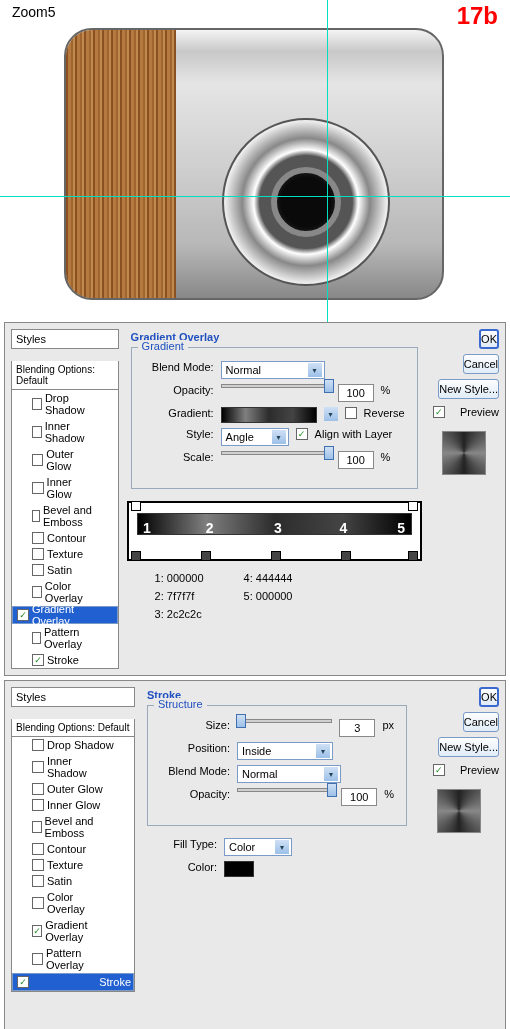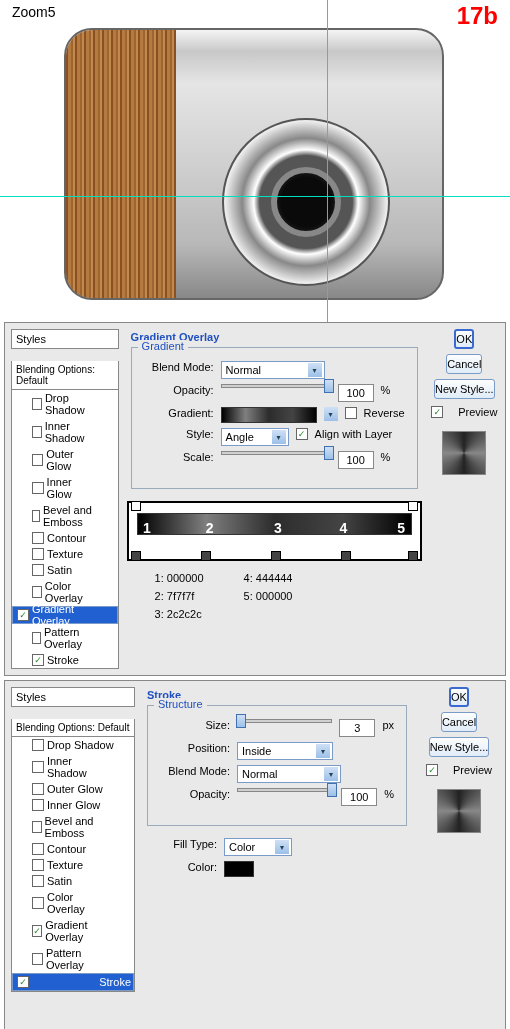--- a/index.html
+++ b/index.html
@@ -44,21 +44,21 @@
 .grad-prev{width:96px;height:16px;border:1px solid #333;background:linear-gradient(90deg,#000 0%,#7f7f7f 25%,#2c2c2c 50%,#444 75%,#000 100%)}
 .angle-ctl{width:28px;height:28px;border:1px solid #888;border-radius:50%;background:#fff;position:relative}
 .angle-ctl::after{content:"";position:absolute;left:50%;top:2px;width:1px;height:12px;background:#000}
 .grad-editor{margin:12px -4px 8px;border:2px solid #000;padding:10px 8px 12px;background:#fff;height:60px;position:relative}
 .grad-bar{height:22px;background:linear-gradient(90deg,#000 0%,#7f7f7f 25%,#2c2c2c 50%,#444 75%,#000 100%);border:1px solid #333;position:relative}
 .ge-num{position:absolute;bottom:-2px;color:#fff;font-size:14px;font-weight:bold}
 .stop-top,.stop-bot{position:absolute;width:10px;height:10px;border:1px solid #000;background:#fff}
 .stop-top{top:-2px}
 .stop-bot{bottom:-2px;background:#444}
 .stops-legend{margin:8px 0 0 24px;font-size:13px;line-height:18px;display:flex;gap:40px}
-.right{width:80px;display:flex;flex-direction:column;gap:5px;align-items:center}
+.right{width:80px;display:flex;flex-direction:column;gap:5px;align-items:flex-end}
 .btn{height:20px;border:1px solid #7a9ac8;background:linear-gradient(#fdfdfd,#e0ecf8);display:flex;align-items:center;justify-content:center;border-radius:3px;font-size:11px}
 .btn.def{border:2px solid #3a6ad0}
 .prevck{display:flex;align-items:center;gap:15px;margin:2px 0 8px}
 .swatch{width:44px;height:44px;border:1px solid #888;background:conic-gradient(#222,#888,#222,#888,#222);align-self:center}
 .color-sw{width:30px;height:16px;border:1px solid #333;background:#000}
 </style>
 </head>
 <body>
 
 <div class="topimg">

